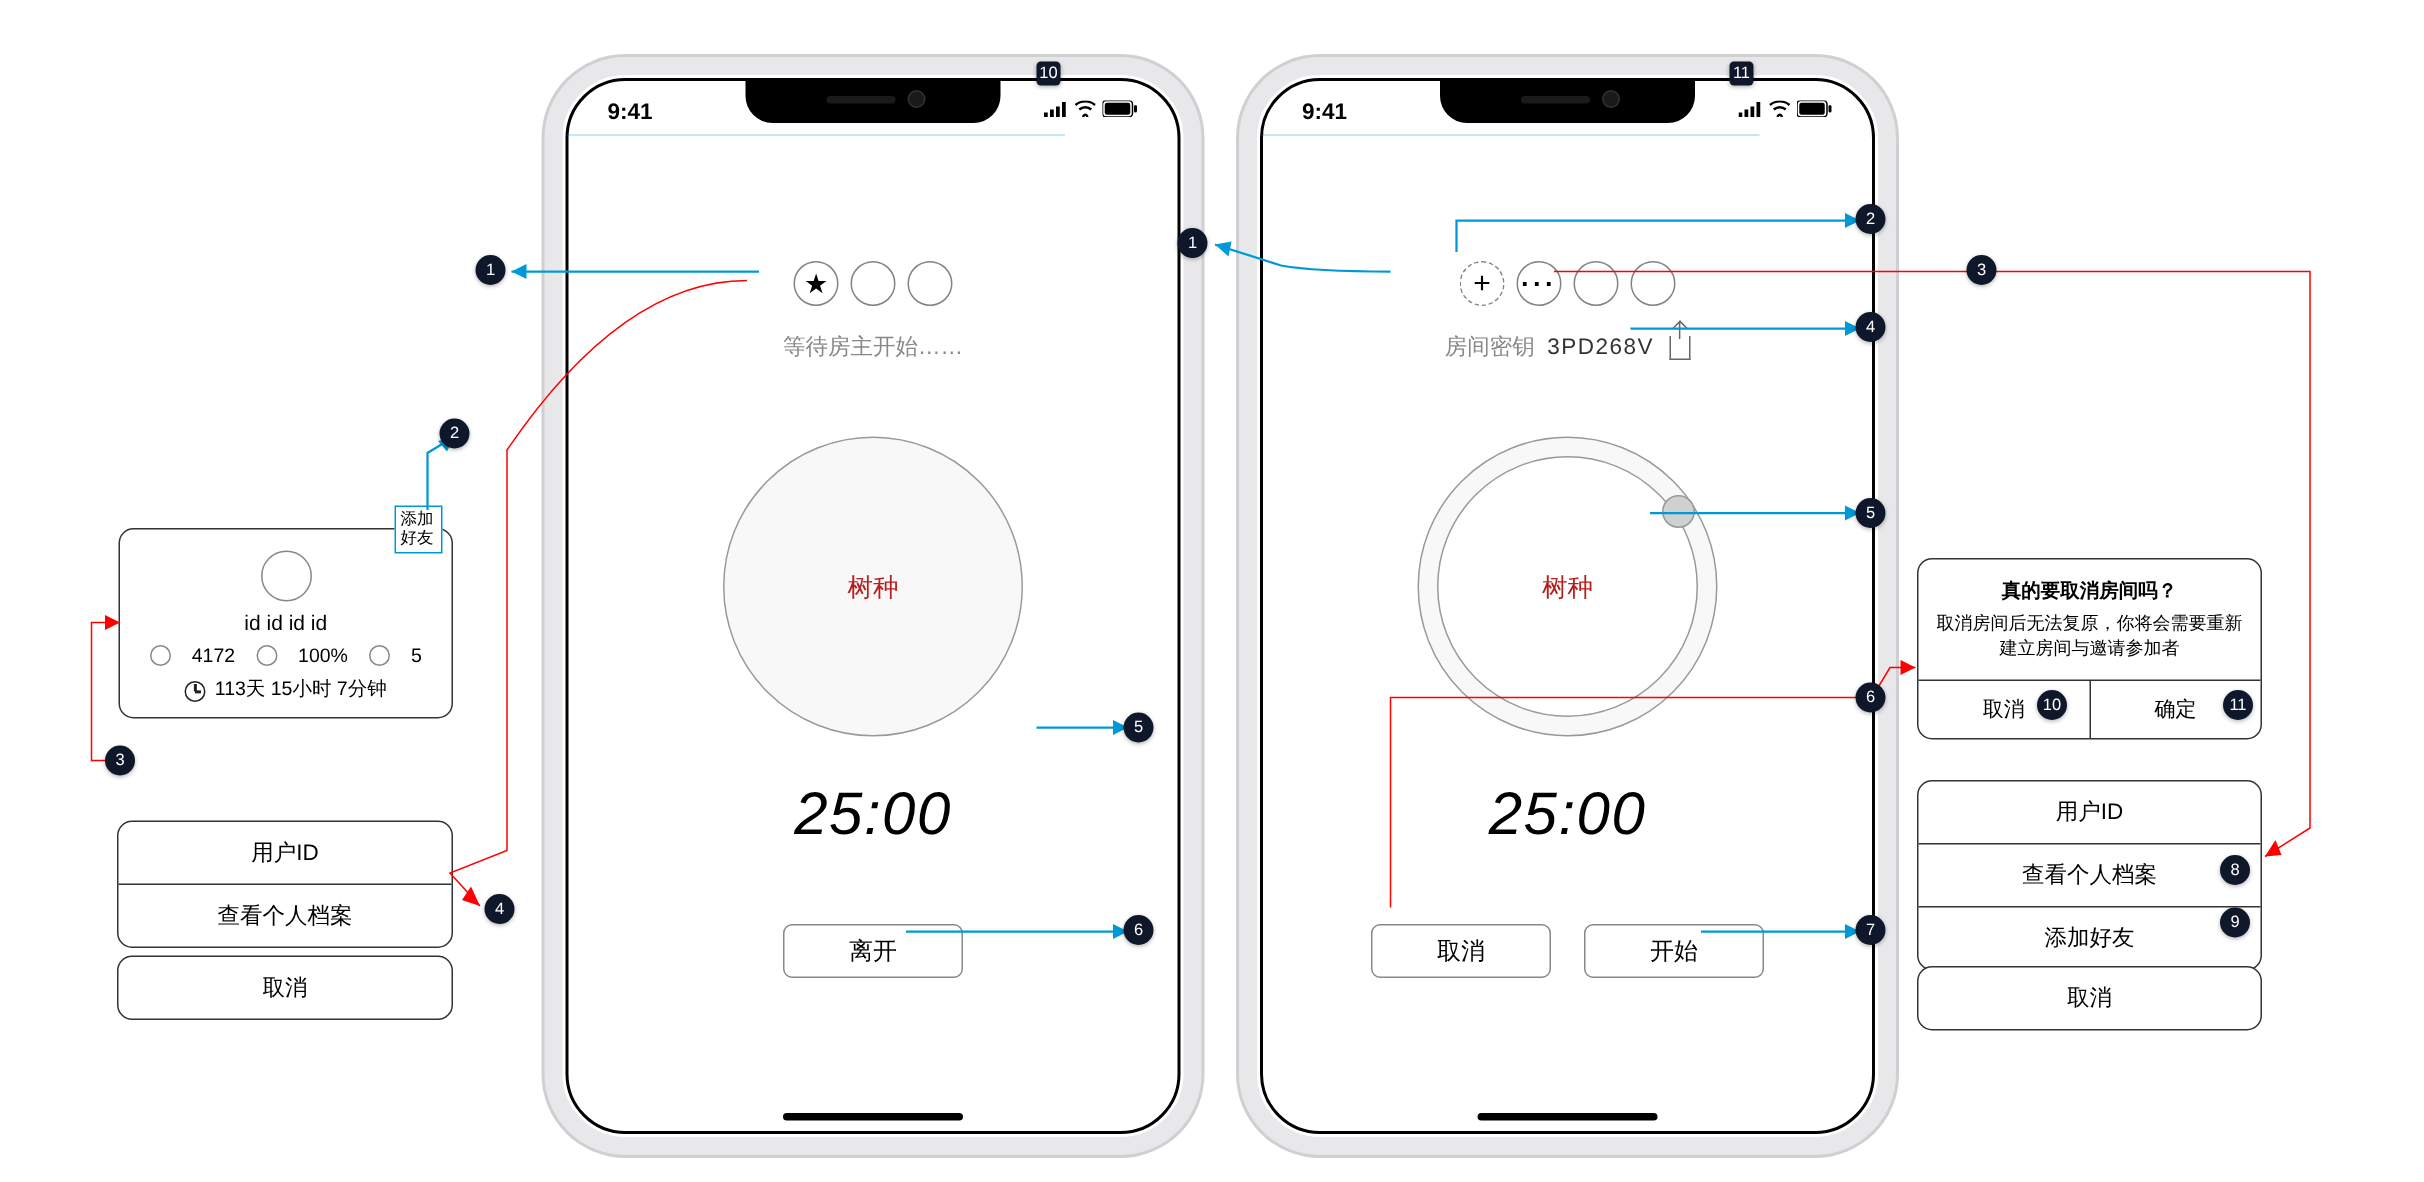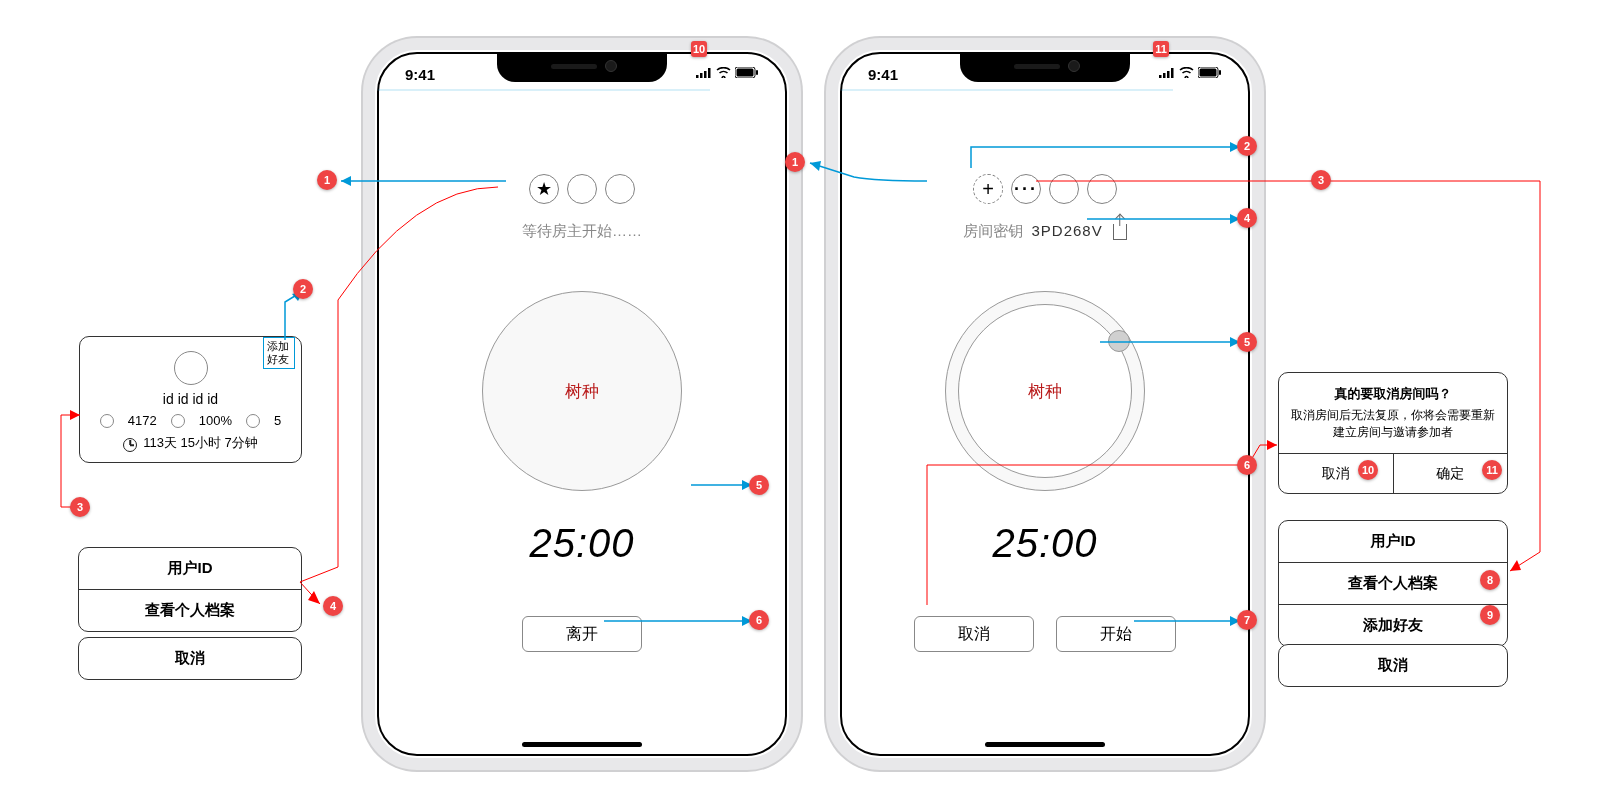--- a/index.html
+++ b/index.html
@@ -170,28 +170,28 @@
   border-radius: 10px;
   background: #fff;
   text-align: center;
   font-size: 15px;
 }
 
 
 .badge {
   position: absolute;
   width: 20px; height: 20px;
-  background: #ef4444;
+  background: #0f172a;
   color: #fff;
   border-radius: 50%;
   display: flex;
   align-items: center;
   justify-content: center;
   font-size: 11px;
-  font-weight: bold;
+  font-weight: normal;
   z-index: 20;
   box-shadow: 0 1px 3px rgba(0,0,0,0.3);
 }
 .badge.sq {
   border-radius: 3px;
   width: 16px; height: 16px;
 }
 svg.lines {
   position: absolute;
   inset: 0;
@@ -212,21 +212,20 @@
 .stat-row .dot { width: 14px; height: 14px; border: 1.2px solid #888; border-radius: 50%; display:inline-block;}
 .clock-row { display: flex; justify-content: center; align-items: flex-end; gap: 6px; margin-top: 6px; font-size: 13px; padding-bottom: 10px;}
 .clock-ic { width: 14px; height: 14px; border: 1.5px solid #222; border-radius: 50%; position: relative; }
 .clock-ic::after { content:''; position:absolute; left:50%; top:50%; width:1.5px; height:5px; background:#222; transform-origin: bottom; transform: translate(-50%,-100%);}
 .clock-ic::before { content:''; position:absolute; left:50%; top:50%; width:4px; height:1.5px; background:#222; transform: translate(0,-50%);}
 
 .list-panel .row {
   border-bottom: 1px solid #333;
   padding: 11px 0;
   position: relative;
-  font-weight: bold;
 }
 .list-panel .row:last-child { border-bottom: none; }
 
 .add-friend-box {
   position: absolute;
   border: 1px solid #0099d8;
   font-size: 11px;
   padding: 2px 3px;
   line-height: 1.2;
   background: #fff;
@@ -372,21 +371,21 @@
           </div>
         <div class="btn">
             <span>开始</span>
           </div>
       </div>
     </div>
     <div class="home-indicator"></div>
   </div>
 </div>
 
-<div class="panel" style="left: 79px; top: 336px; width: 223px;">
+<div class="panel" style="left: 79px; top: 352px; width: 223px;">
   <div class="card-avatar"></div>
   <div style="font-size:14px;">id id id id</div>
   <div class="stat-row">
     <span class="dot"></span>
       <span>4172</span>
     <span class="dot"></span>
       <span>100%</span>
     <span class="dot"></span>
       <span>5</span>
   </div>

